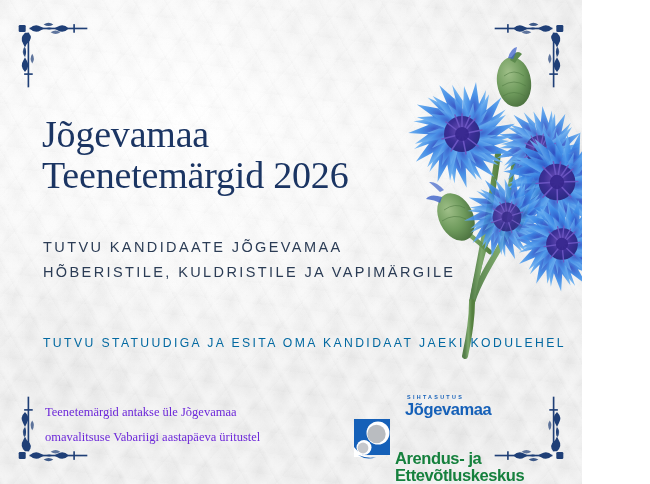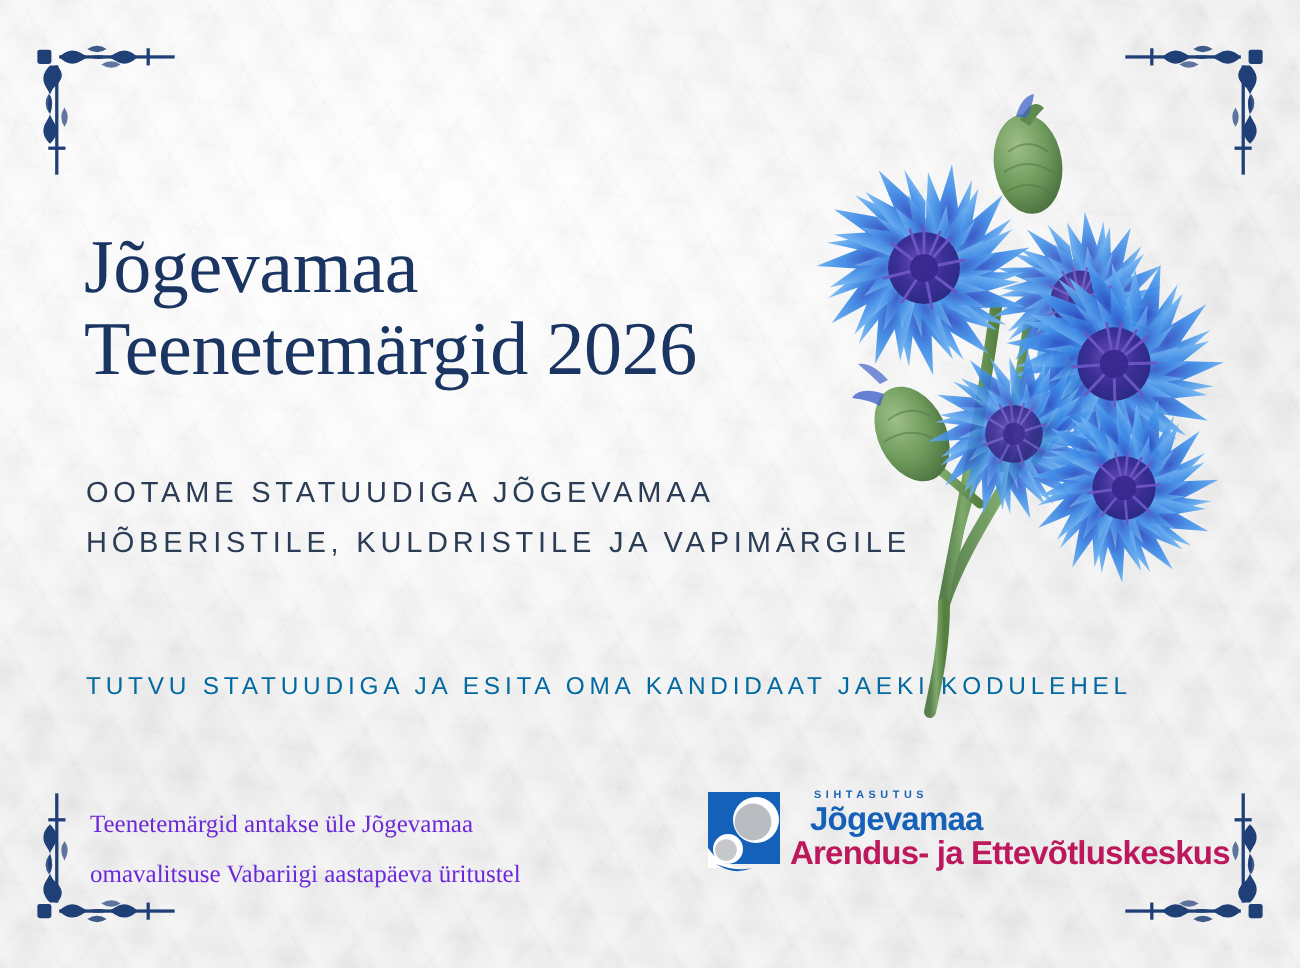--- a/index.html
+++ b/index.html
@@ -2,21 +2,21 @@
 <html><head>
 <meta charset="utf-8">
 <style>
   html, body {
     margin: 0;
     padding: 0;
     background: #ffffff;
   }
   #poster {
     position: relative;
-    width: 650px;
+    width: 582px;
     height: 484px;
     overflow: hidden;
     font-family: "Liberation Sans", sans-serif;
     background: #f4f4f4;
   }
 
   
   .paper-base {
     position: absolute;
     inset: 0;
@@ -140,26 +140,27 @@
     margin-left: 2px;
   }
   .logo-line1 {
     color: #1560b8;
     font-size: 16.5px;
     font-weight: 700;
     line-height: 1.02;
     letter-spacing: -0.4px;
   }
   .logo-line2 {
-    color: #be185d;
+    color: #15803d;
     font-size: 16.5px;
     font-weight: 700;
     line-height: 1.05;
     letter-spacing: -0.4px;
     margin-left: -10px;
+    margin-top: 32px;
   }
 </style>
 </head>
 <body>
 
 <div id="poster">
 
   <div class="paper-base"></div>
   <div class="paper-crease"></div>
   <div class="paper-crease2"></div>
@@ -347,21 +348,21 @@
         <use href="#bloom"></use>
       </g>
       <g transform="translate(190,210) scale(.88) rotate(6)">
         <use href="#bloom"></use>
       </g>
     </svg>
   </div>
 
   <div class="title">Jõgevamaa
 Teenetemärgid 2026</div>
-  <div class="subtitle">OOTAME STATUUDIGA JÕGEVAMAA
+  <div class="subtitle">TUTVU KANDIDAATE JÕGEVAMAA
 HÕBERISTILE, KULDRISTILE JA VAPIMÄRGILE</div>
   <div class="cta">TUTVU STATUUDIGA JA ESITA OMA KANDIDAAT JAEKI KODULEHEL</div>
   <div class="footnote">Teenetemärgid antakse üle Jõgevamaa
 omavalitsuse Vabariigi aastapäeva üritustel</div>
 
   <div class="logo">
     <div class="logo-mark">
       <svg viewBox="0 0 44 44">
         <rect x="2" y="2" width="36" height="36" fill="#1560b8"></rect>
         <circle cx="26" cy="16" r="11.5" fill="#ffffff"></circle>

